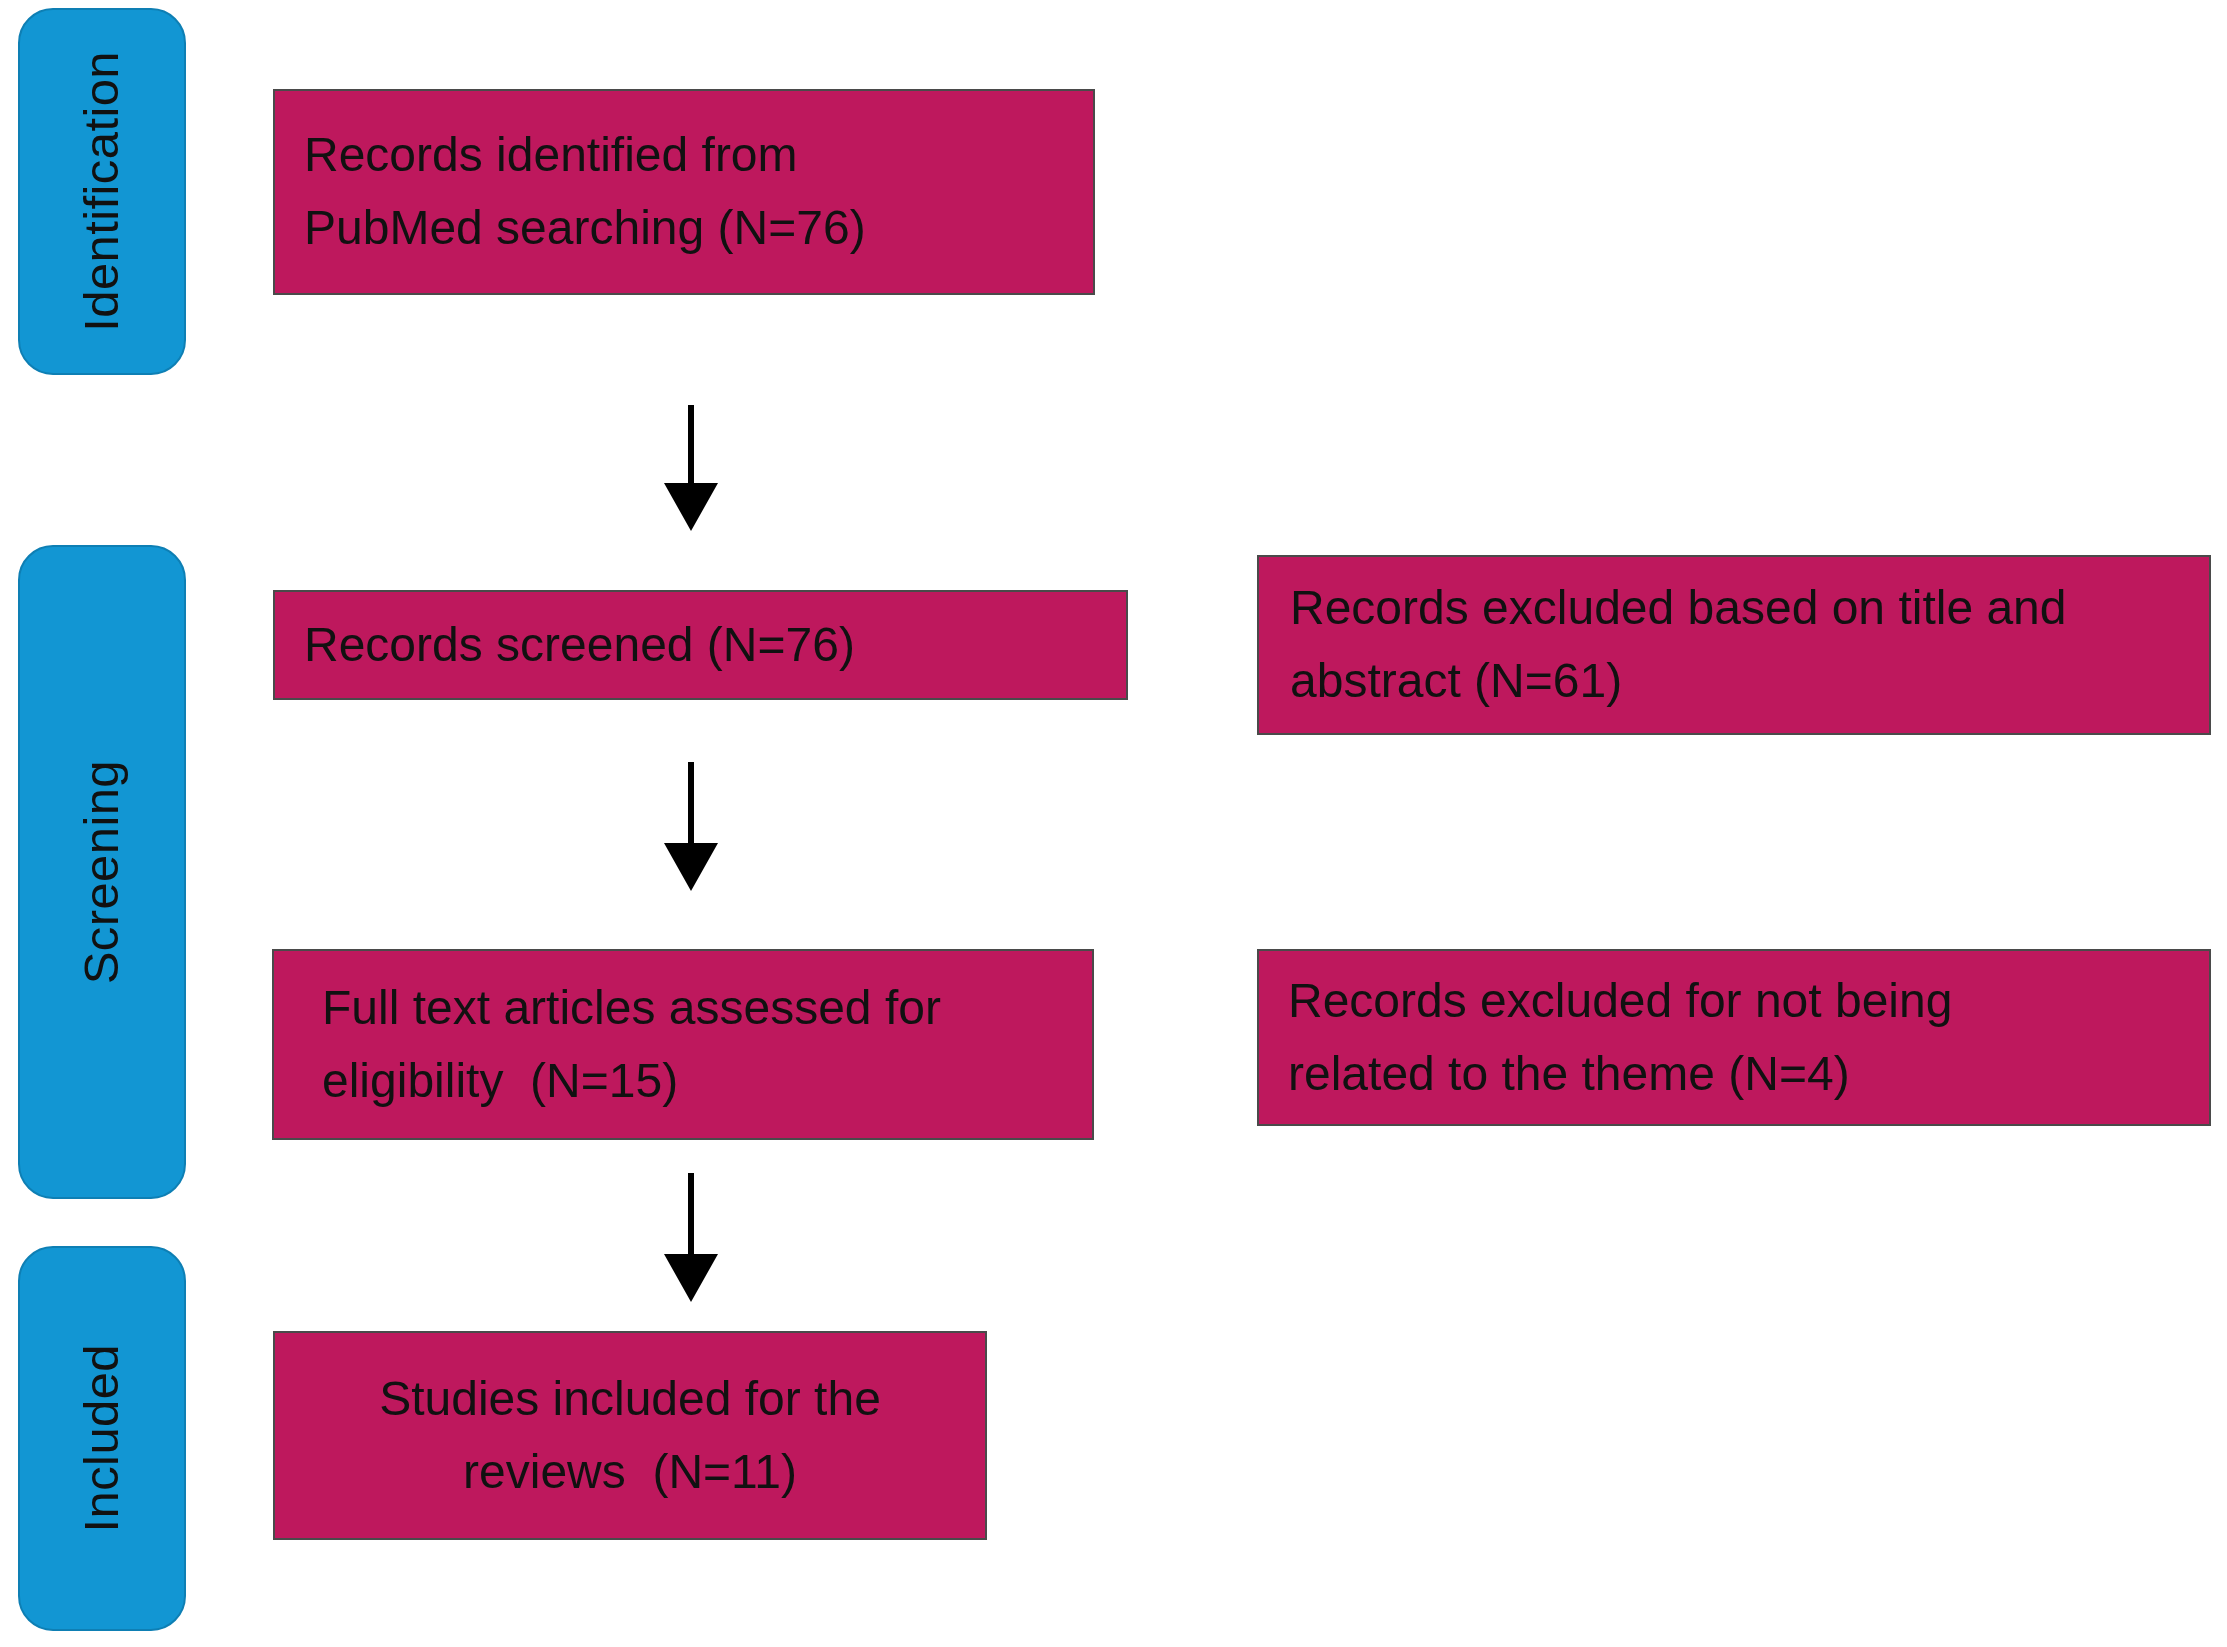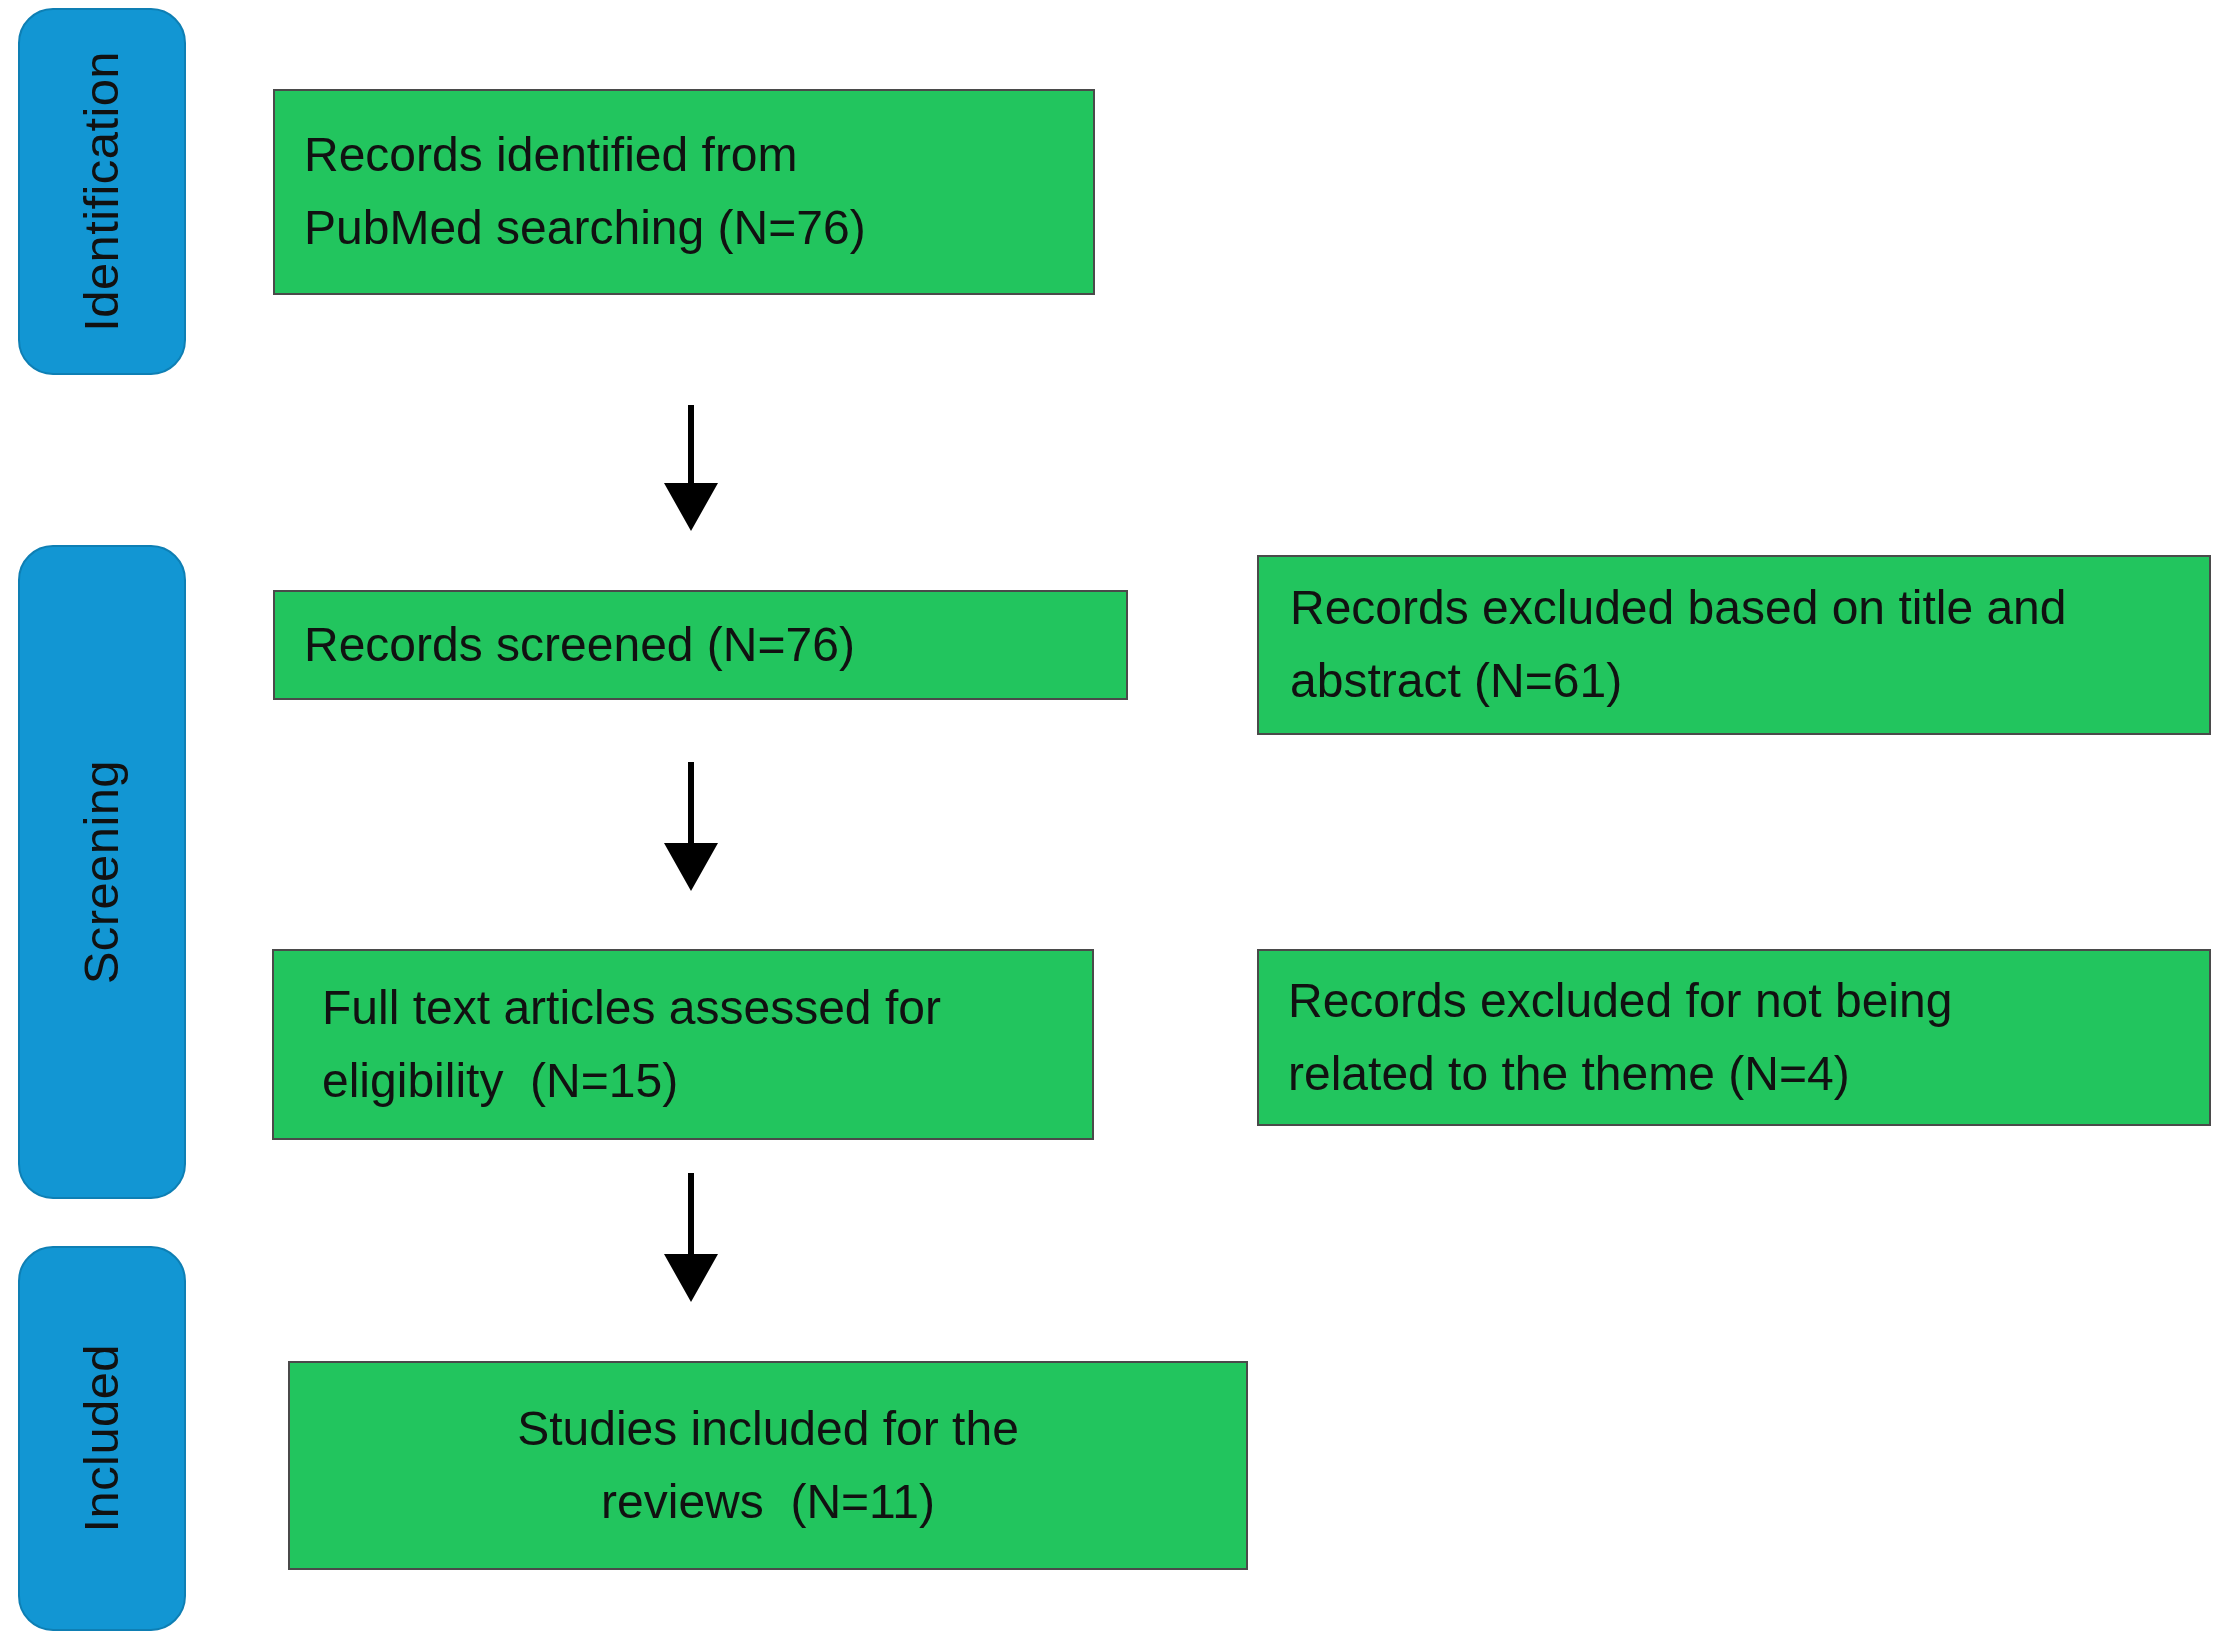--- a/index.html
+++ b/index.html
@@ -34,21 +34,21 @@
     font-size: 49px;
     font-weight: 400;
     letter-spacing: 0.4px;
     line-height: 1;
     white-space: nowrap;
   }
 
   
   .flow-box {
     position: absolute;
-    background: #22c55e;
+    background: #be185d;
     border: 2.4px solid #4a4a4a;
     box-sizing: border-box;
     display: flex;
     flex-direction: column;
     justify-content: center;
     color: #111111;
     font-size: 48px;
     line-height: 1.52;
   }
   .flow-box .box-line {
@@ -114,21 +114,21 @@
 
   <div class="flow-box align-left" style="left:273px; top:590px; width:855px; height:110px;">
     <span class="box-line">Records screened (N=76)</span>
   </div>
 
   <div class="flow-box align-left" style="left:272px; top:949px; width:822px; height:191px;padding-left:48px;">
     <span class="box-line">Full text articles assessed for</span>
     <span class="box-line">eligibility  (N=15)</span>
   </div>
 
-  <div class="flow-box align-center" style="left:288px; top:1331px; width:960px; height:209px;margin-top:30px;">
+  <div class="flow-box align-center" style="left:273px; top:1331px; width:714px; height:209px;">
     <span class="box-line">Studies included for the</span>
     <span class="box-line">reviews  (N=11)</span>
   </div>
 
   <div class="flow-box align-left" style="left:1257px; top:555px; width:954px; height:180px;padding-left:31px;">
     <span class="box-line">Records excluded based on title and</span>
     <span class="box-line">abstract (N=61)</span>
   </div>
 
   <div class="flow-box align-left" style="left:1257px; top:949px; width:954px; height:177px;">

